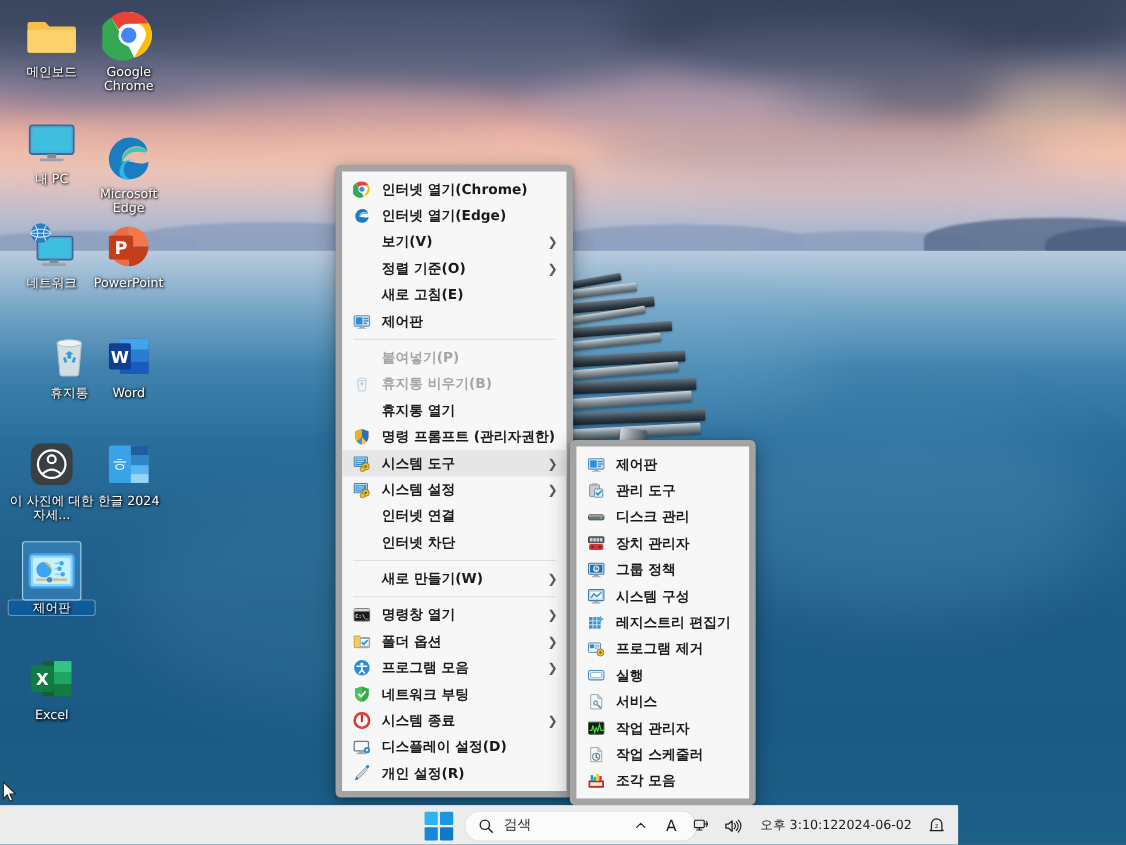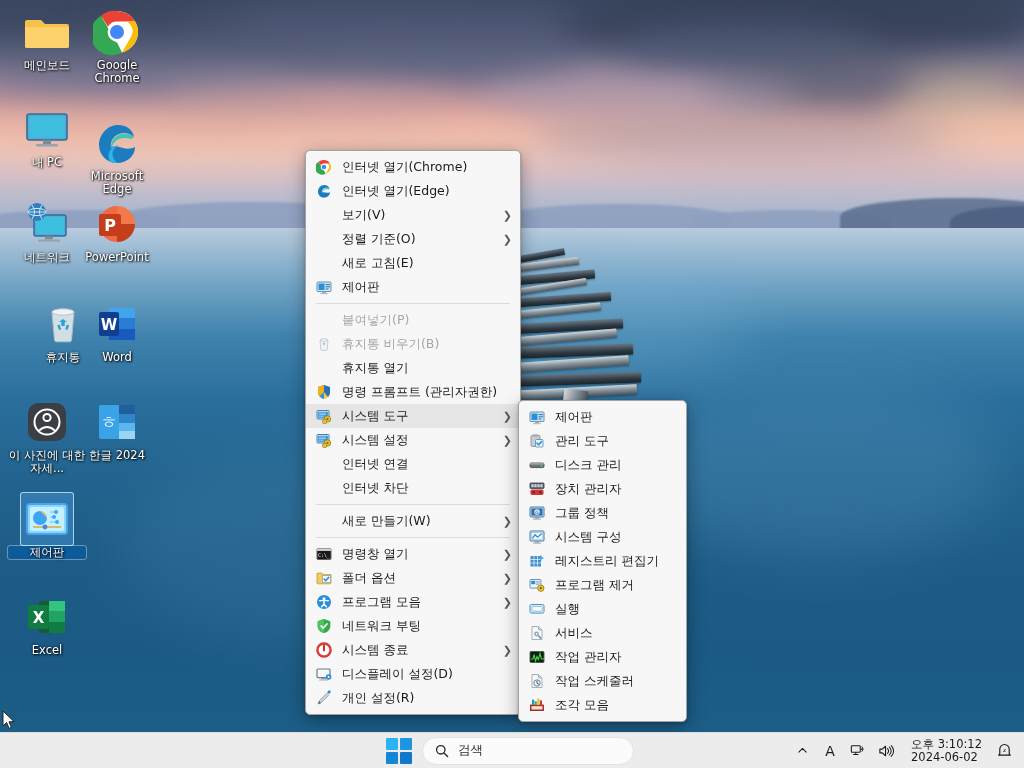--- a/index.html
+++ b/index.html
@@ -115,27 +115,28 @@
     content:""; position:absolute; inset:-3px;
     background: rgba(80,160,230,.30);
     border: 1px solid rgba(180,215,245,.75);
     border-radius: 3px;
   }
 
   
   .menu {
     position: absolute;
     background: #f7f7f7;
-    border: 1px solid #a3a3a3;
+    border: 6px solid #a3a3a3;
     border-radius: 5px;
     box-shadow: 0 5px 18px rgba(0,0,0,.34), 0 1px 3px rgba(0,0,0,.2);
     padding: 4px 0;
     font-size: 12.5px;
     color: #1a1a1a;
     user-select: none;
+    font-weight: bold;
   }
   #main-menu  { left: 305px; top: 150px;  width: 216px; }
   #sub-menu   { left: 518px; top: 400px;  width: 169px; }
 
   .mi {
     position: relative;
     display: flex;
     align-items: center;
     height: 24px;
     padding: 0 8px 0 10px;
@@ -159,21 +160,21 @@
   .sep {
     height: 1px;
     background: #dcdcdc;
     margin: 4px 10px;
   }
 
   
   #taskbar {
     position: absolute;
     left: 0; bottom: 0;
-    width: 1024px; height: 36px;
+    width: 871px; height: 36px;
     background: #ececec;
     border-top: 1px solid #dcdcdc;
     display: flex;
     align-items: center;
     user-select: none;
   }
   #tb-center {
     position: absolute;
     left: 386px;
     display: flex;
@@ -212,22 +213,22 @@
     color: #1b1b1b;
   }
   .tray-btn {
     display: flex; align-items: center; justify-content: center;
     height: 30px; min-width: 26px;
     padding: 0 5px;
     cursor: pointer;
     border-radius: 4px;
   }
   #clock {
-    display: flex; flex-direction: column;
-    align-items: flex-start;
+    display: flex; flex-direction: row;
+    align-items: center;
     line-height: 13px;
     padding: 0 7px 0 9px;
     cursor: pointer;
     height: 30px; justify-content: center;
     border-radius: 4px;
   }
 
   
   #cursor { position: absolute; left: 2px; top: 710px; width: 14px; height: 20px; }
 </style>

